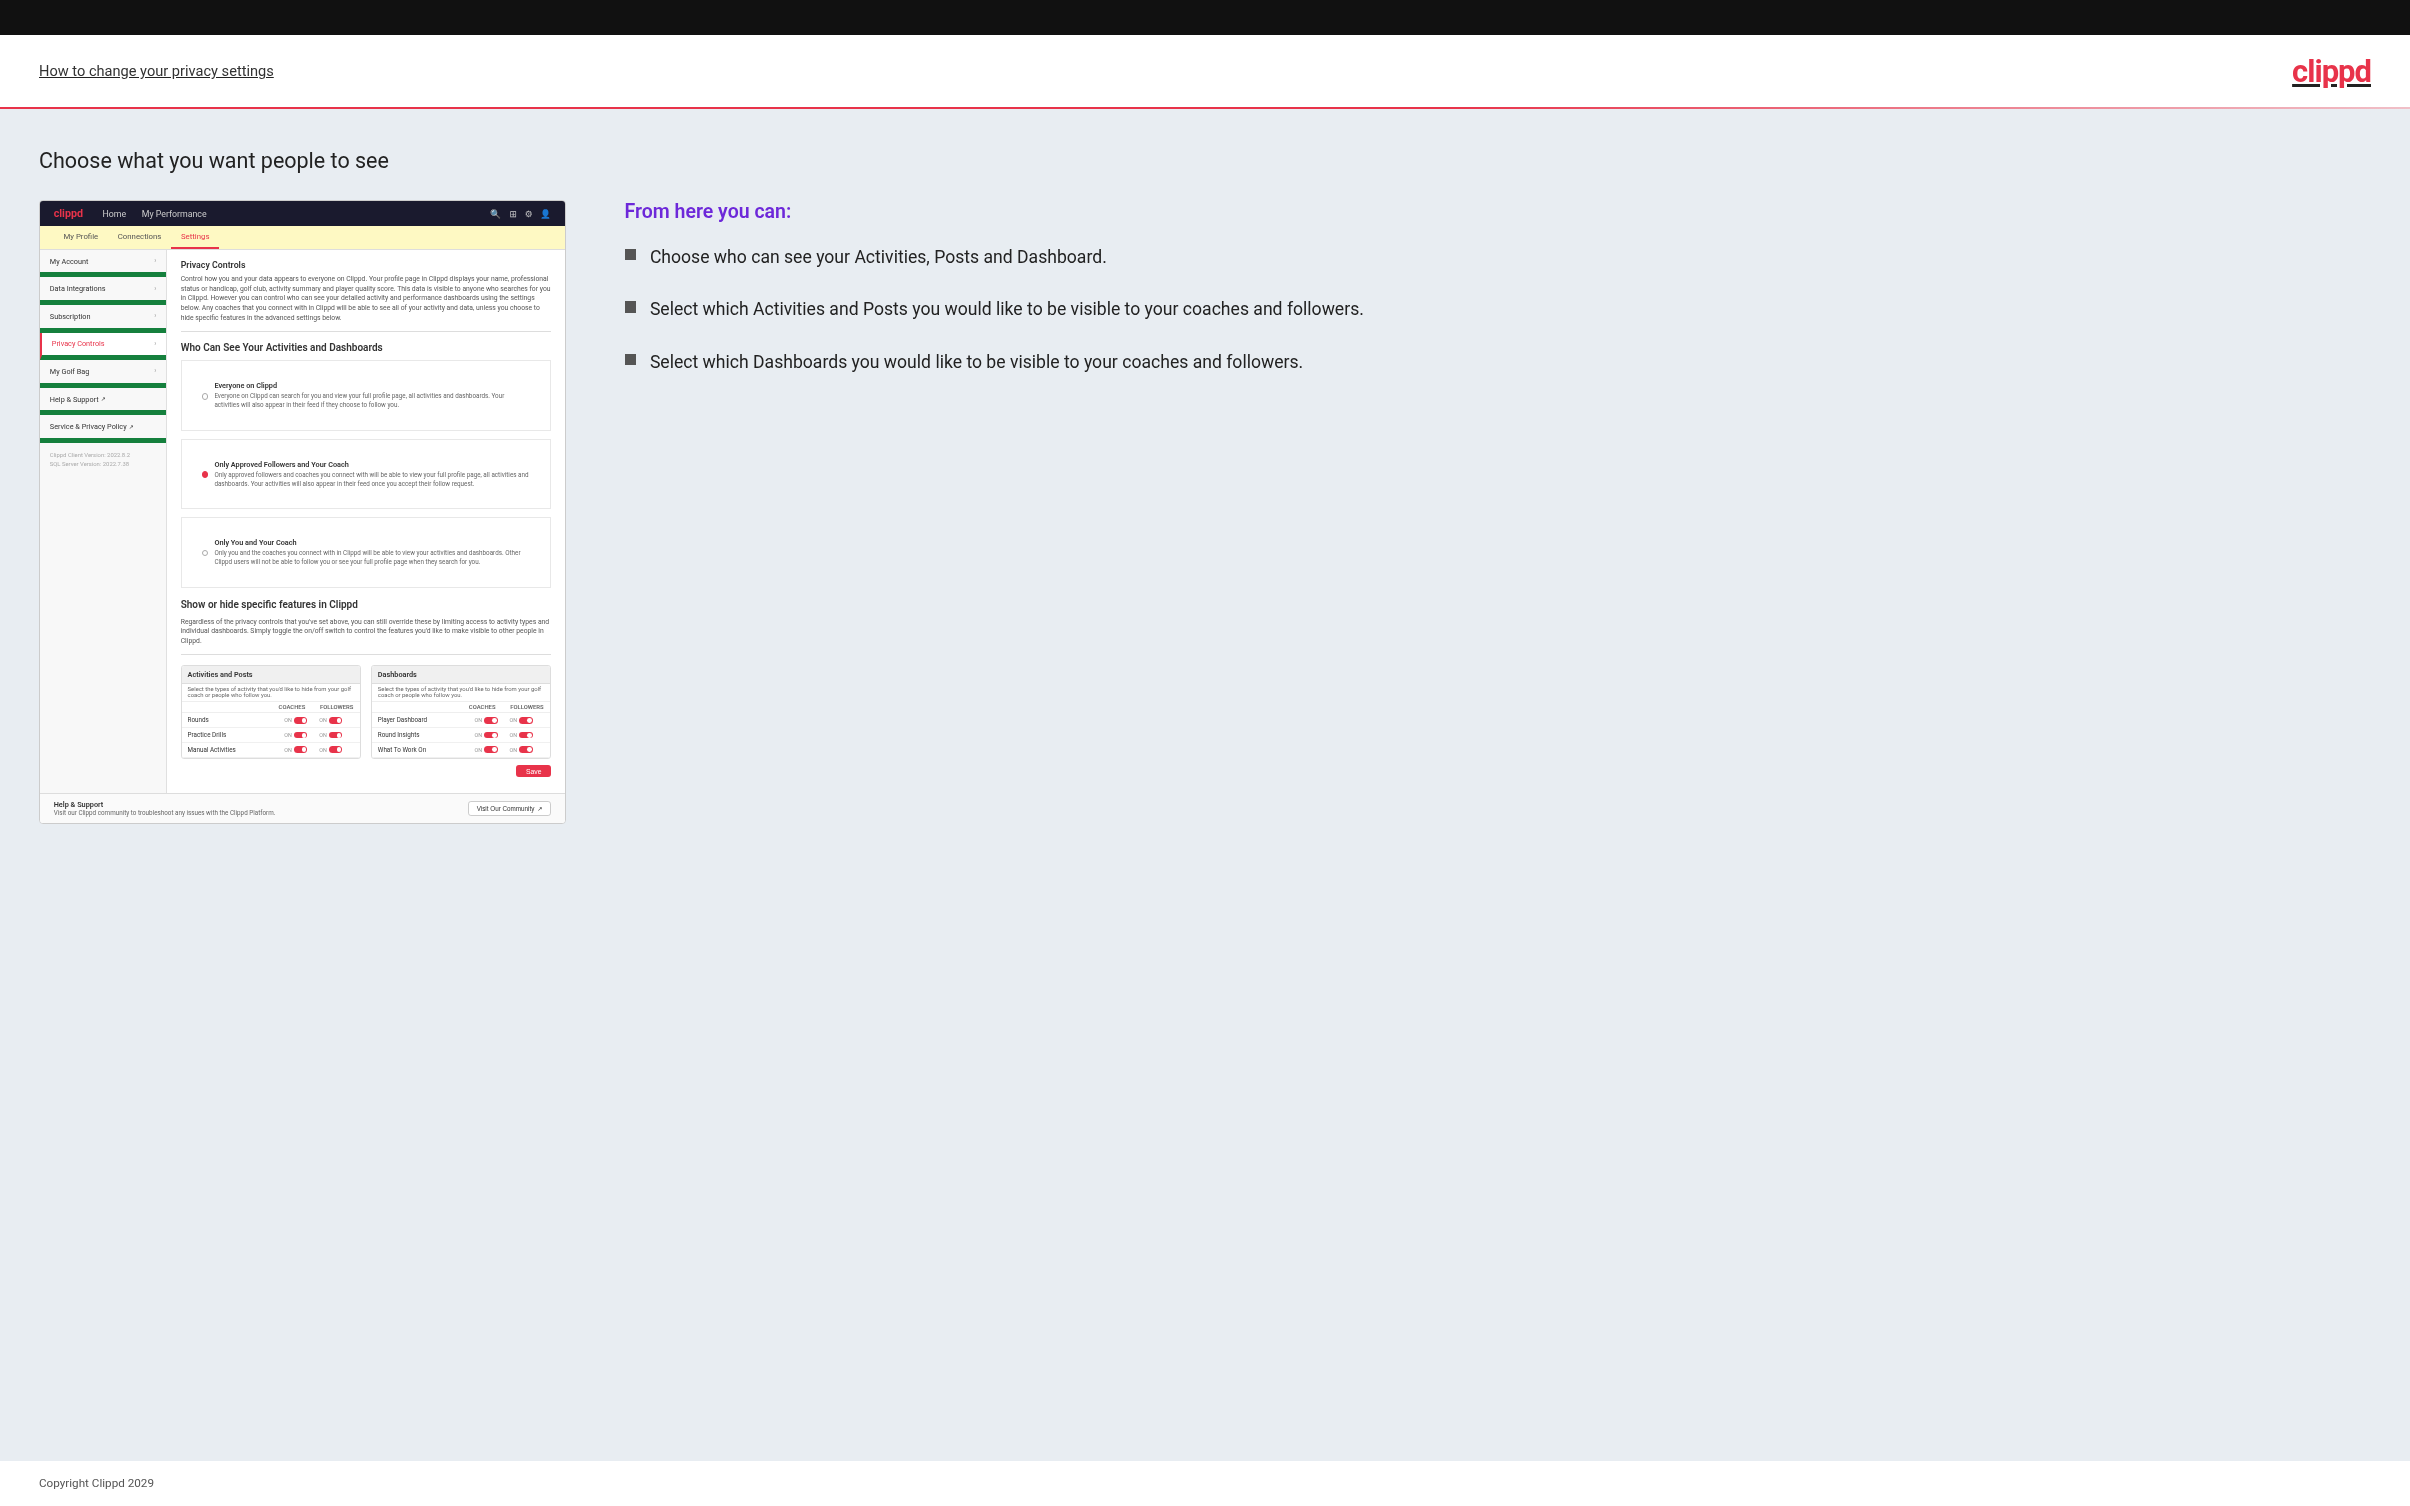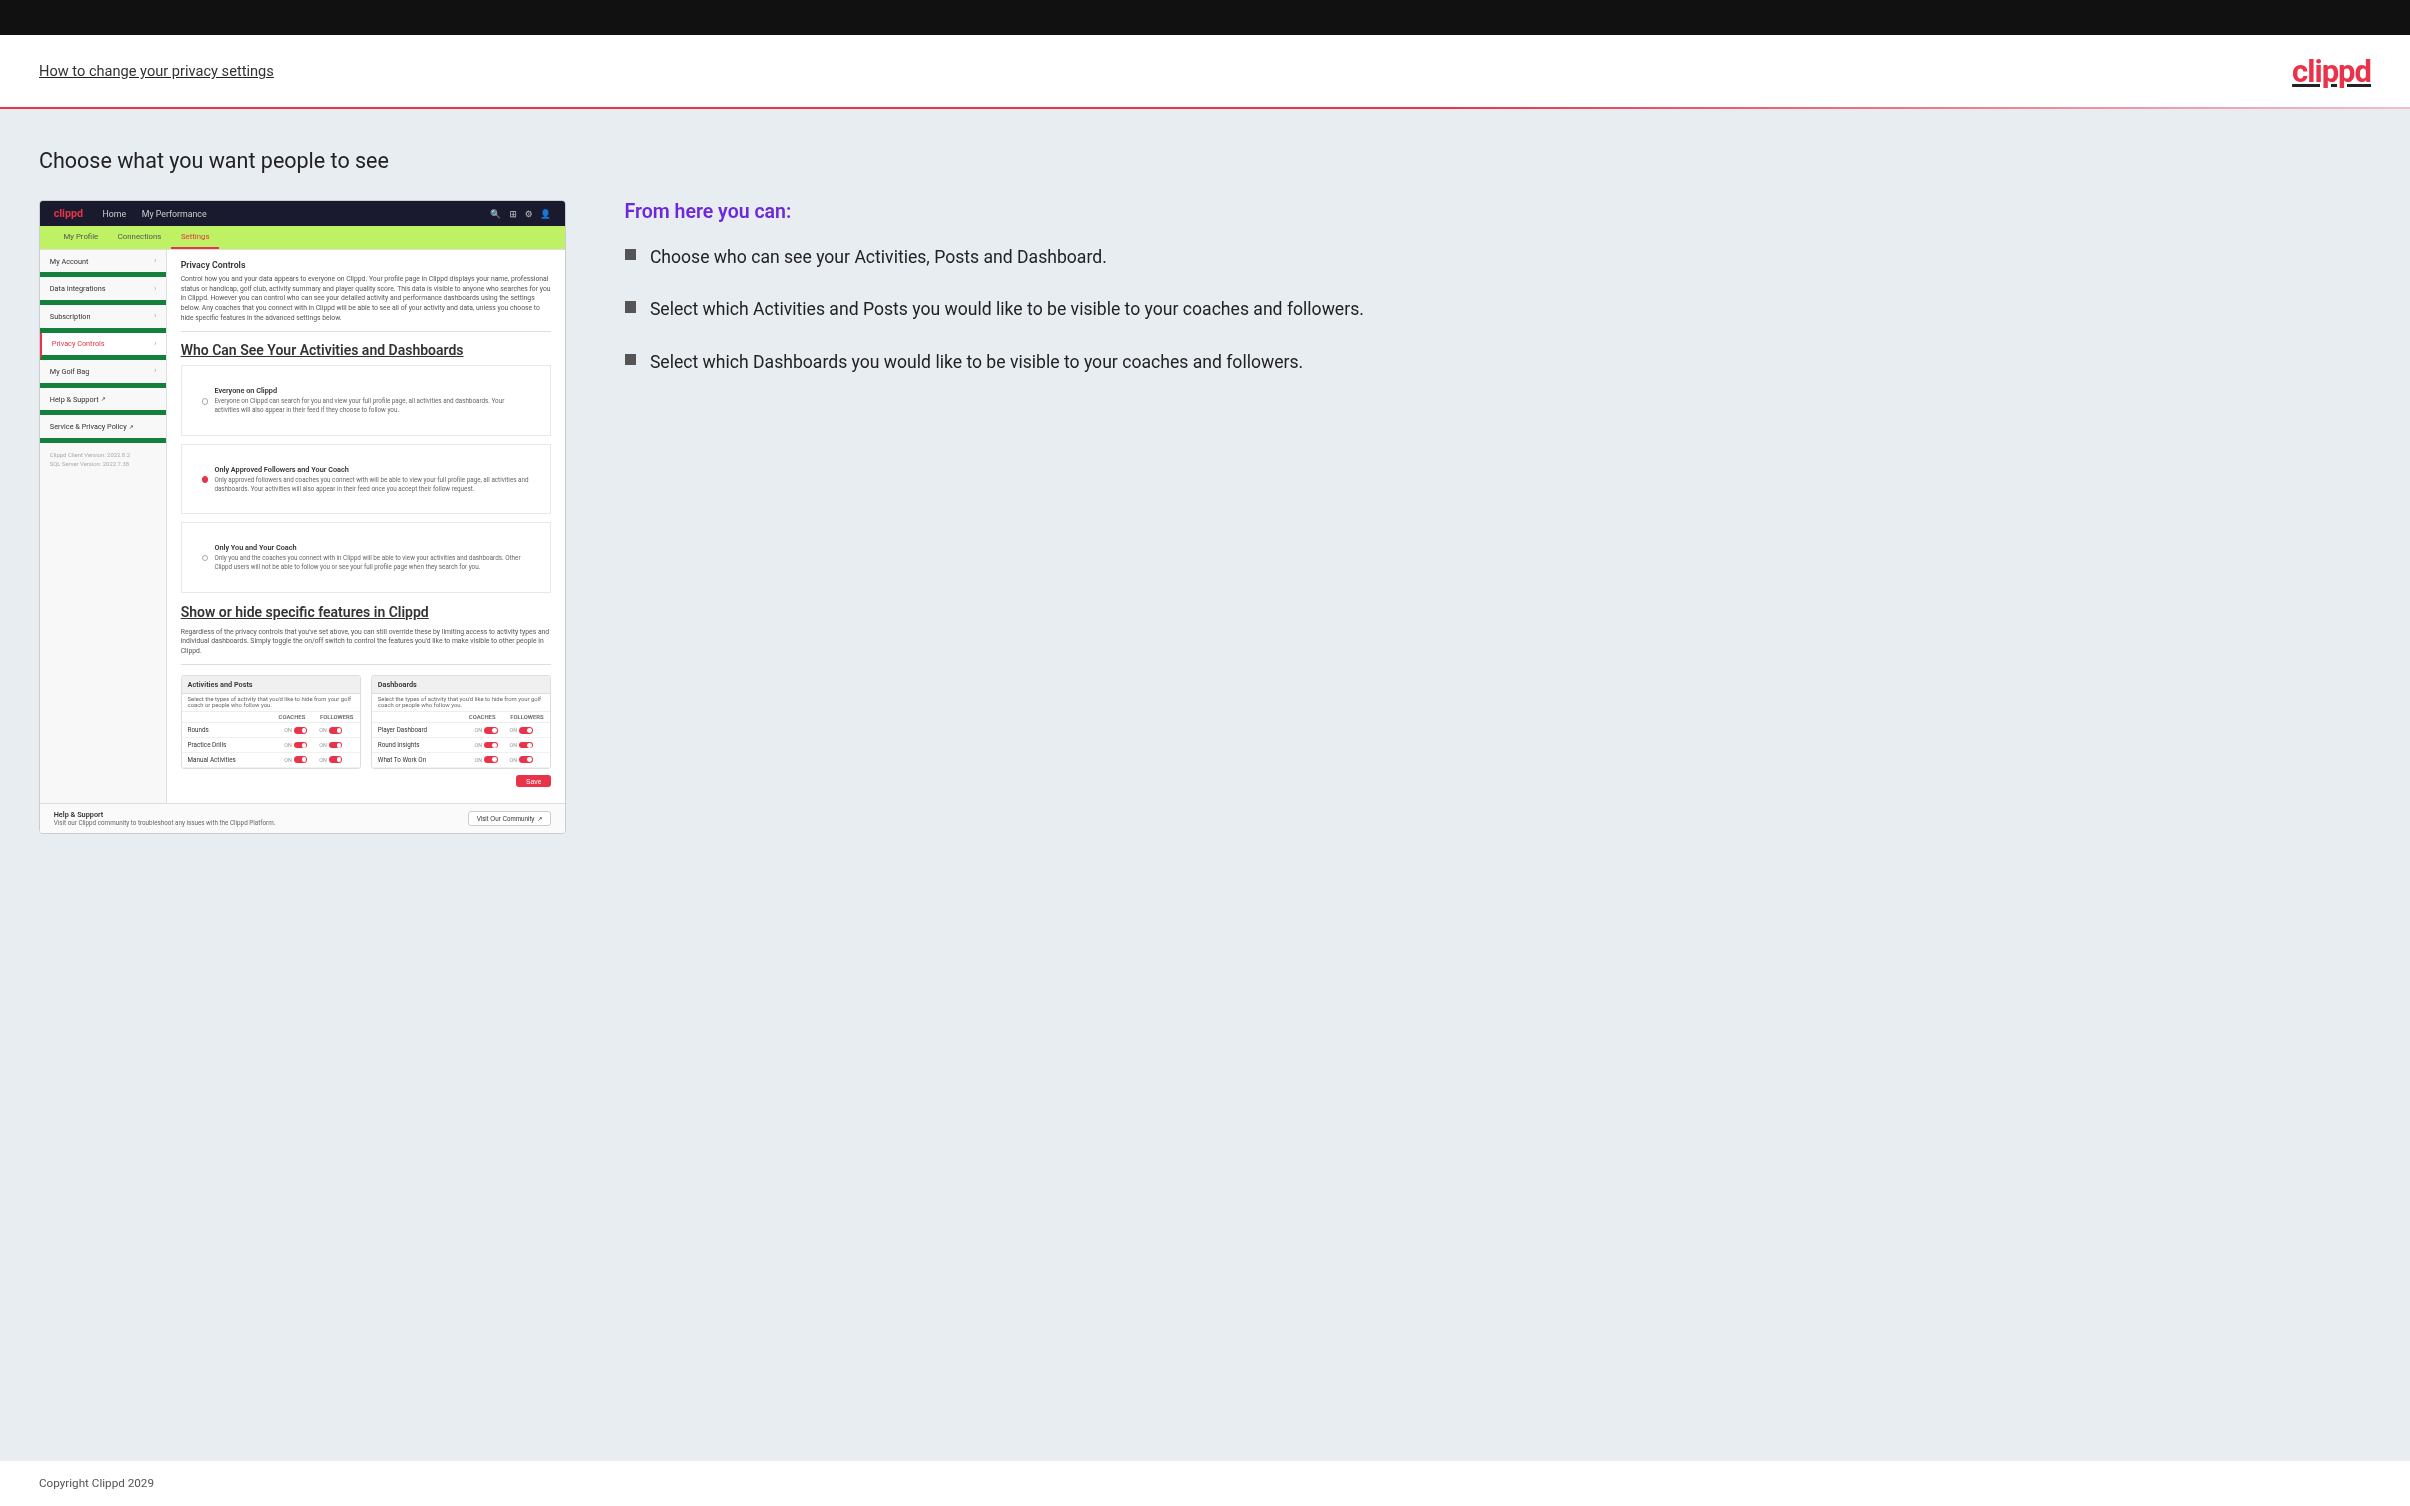--- a/index.html
+++ b/index.html
@@ -112,21 +112,21 @@
       gap: 7.8px;
       align-items: center;
     }
     .app-nav-icon {
       color: #ccc;
       font-size: 8.8px;
     }
 
     
     .app-tabs {
-      background: #bef264;
+      background: #fef9c3;
       display: flex;
       border-bottom: 1px solid #ddd;
       padding: 0 13.7px;
     }
     .app-tab {
       font-size: 7.8px;
       padding: 5.9px 9.8px;
       color: #555;
       cursor: pointer;
       border-bottom: 2px solid transparent;
@@ -200,25 +200,24 @@
     }
     .panel-desc {
       font-size: 6.8px;
       color: #555;
       line-height: 1.4;
       margin-bottom: 9.8px;
       border-bottom: 1px solid #ddd;
       padding-bottom: 7.8px;
     }
     .section-title {
-      font-size: 14px;
+      font-size: 10px;
       font-weight: 600;
       color: #333;
       margin-bottom: 7.8px;
-      text-decoration: underline;
     }
 
     
     .radio-option {
       display: flex;
       align-items: center;
       gap: 5.9px;
       margin-bottom: 7.8px;
       padding: 20px;
       border: 1px solid #e8e8e8;

